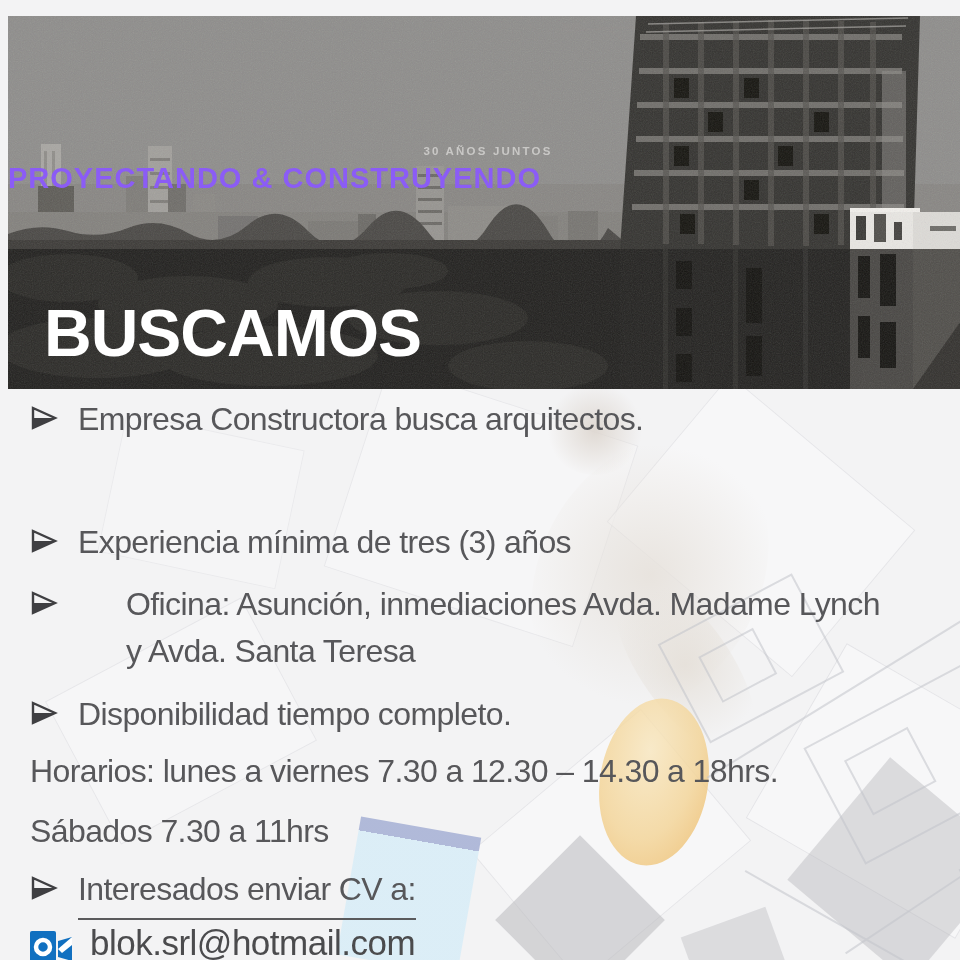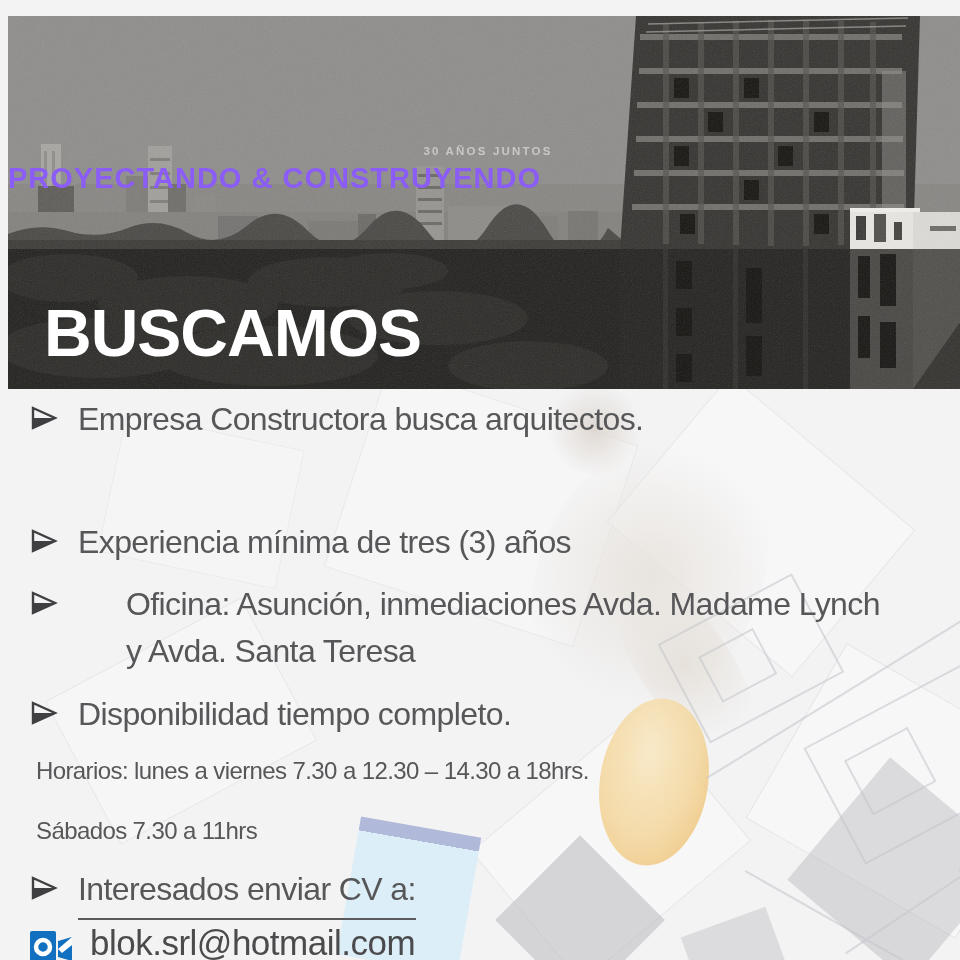--- a/index.html
+++ b/index.html
@@ -41,21 +41,21 @@
   
   .content{position:absolute;inset:0;z-index:2;border-radius:27px;}
   .row{
     position:absolute;left:30px;width:880px;
     color:#57575a;font-size:32px;letter-spacing:-0.6px;line-height:47px;
     display:flex;align-items:flex-start;
   }
   .row .btxt{margin-left:20px;flex:1;}
   .bullet{flex:0 0 28px;padding-top:9px;}
   .bullet svg{display:block;}
-  .plain{position:absolute;left:30px;color:#57575a;font-size:24px;letter-spacing:-0.6px;line-height:40px;margin-left:6px;}
+  .plain{position:absolute;left:30px;color:#57575a;font-size:32px;letter-spacing:-0.6px;line-height:40px;}
   .wrap2{width:850px;gap:48px;}
   .cta-underline{border-bottom:2px solid #5a5a5c;padding-bottom:11px;}
   .emailrow{position:absolute;left:30px;top:922px;display:flex;align-items:flex-start;}
   .emailrow svg{display:block;margin-top:3px;}
   .emailtxt{margin-left:18px;color:#4b4b4d;font-size:35px;letter-spacing:-0.5px;line-height:42px;}
 </style>
 </head>
 <body>
 
 <div class="poster">

